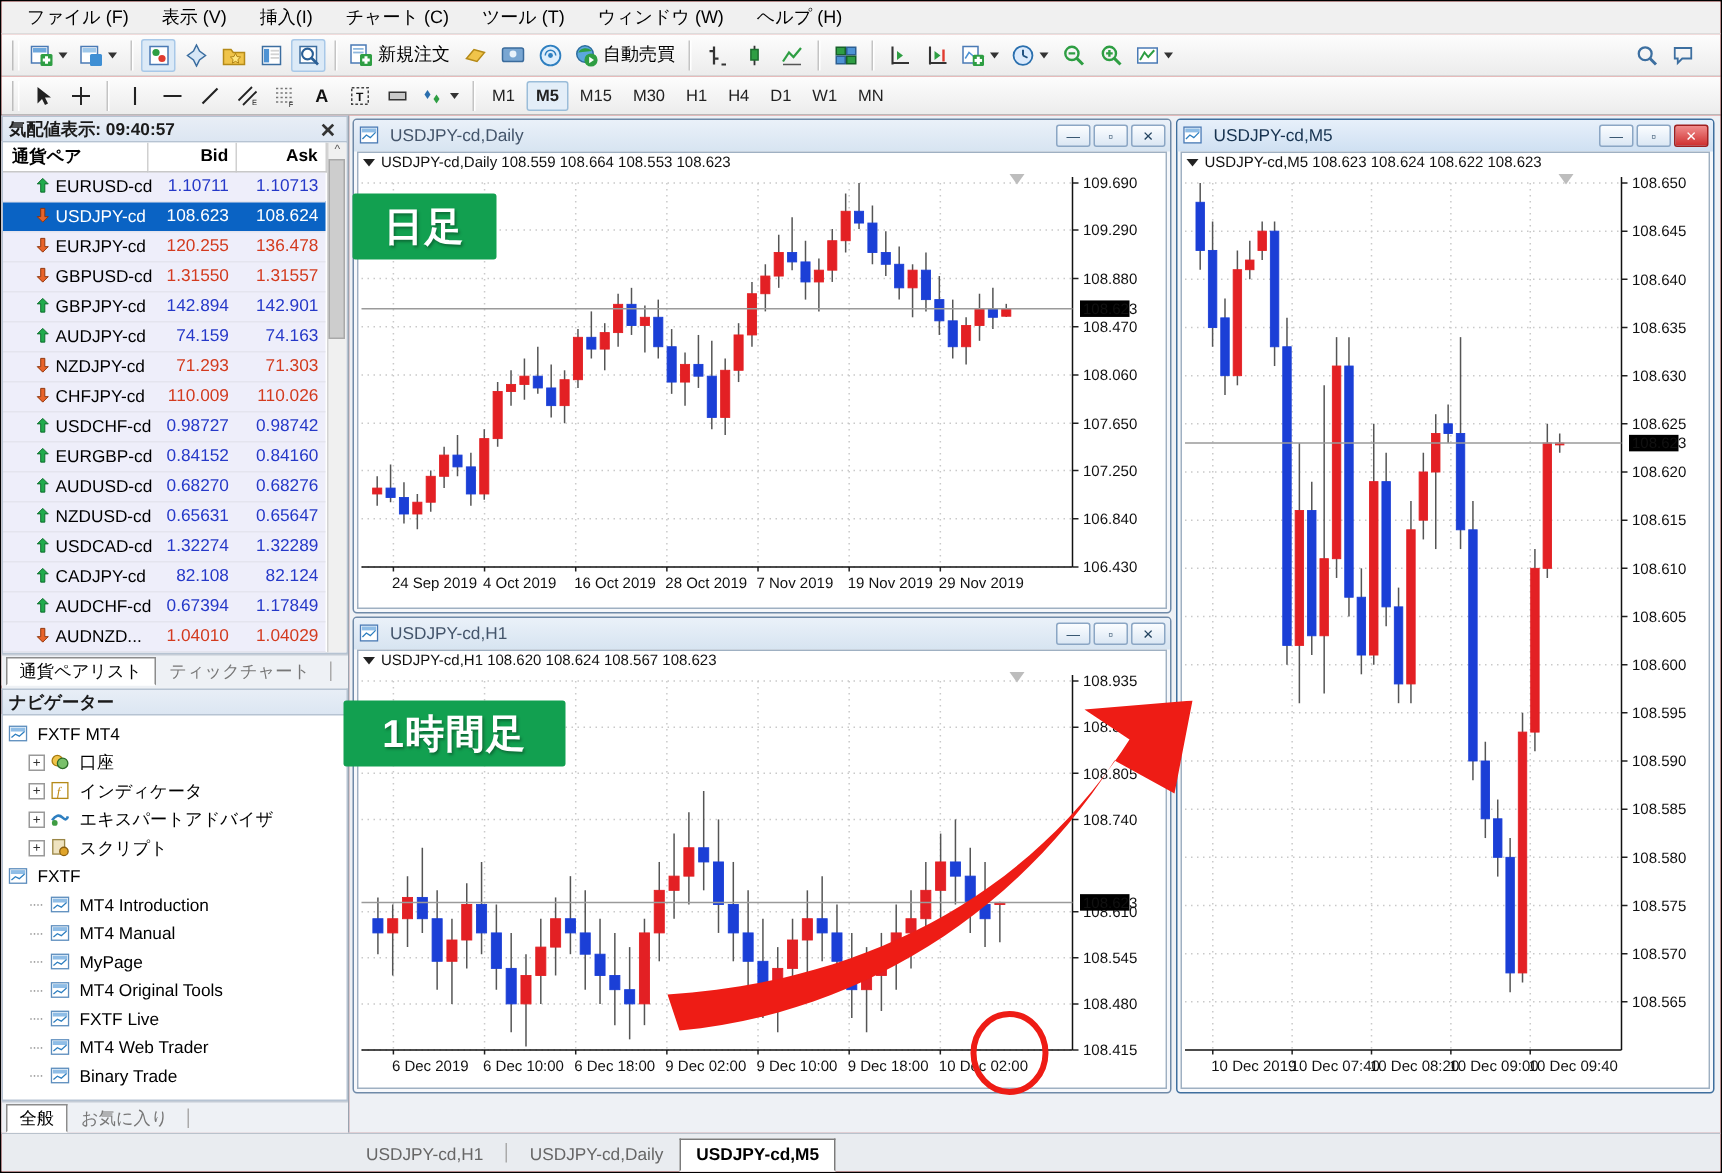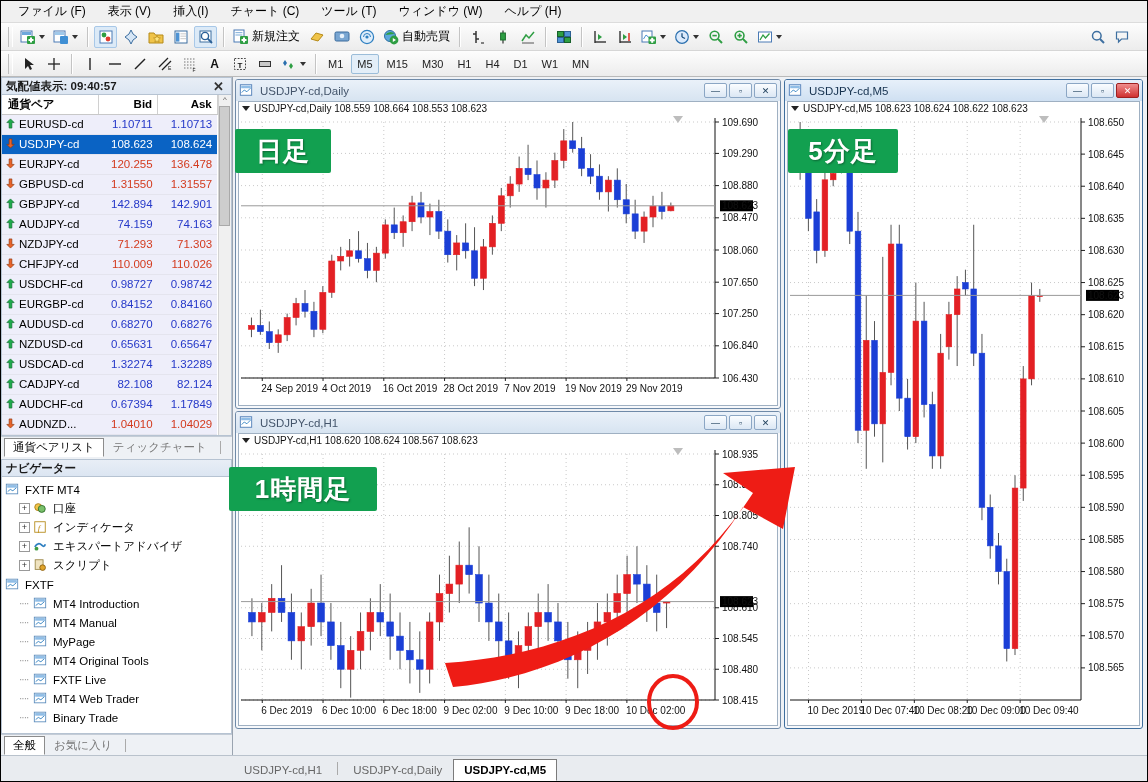--- a/index.html
+++ b/index.html
@@ -55,21 +55,21 @@
     height:26px; background:linear-gradient(#fdfdfd,#ececec);
     border-bottom:1px solid #b9b9b9;
     display:flex; align-items:center; padding:0 4px;
     flex:0 0 26px;
   }
   .tf {
     height:20px; padding:0 5px; display:flex; align-items:center; justify-content:center;
     font-size:11px; color:#222; border:1px solid transparent; border-radius:2px; margin:0 1px;
     min-width:26px;
   }
-  .tf.sel { border:1px solid #9bbdd9; background:#e3eef8; }
+  .tf.sel { border:1px solid #9bbdd9; background:#e3eef8;font-weight:bold; }
 
   
   .body { flex:1 1 auto; display:flex; min-height:0; position:relative;justify-content:flex-end; }
 
   
   .leftdock {
     width:232px; flex:0 0 232px; background:#eef1f5;
     display:flex; flex-direction:column; border-right:1px solid #9aa4b0;
   }
   .panel-title {
@@ -82,21 +82,21 @@
   .mw-wrap { height:380px; position:relative; display:flex; flex-direction:column; }
   .mw-table-box { flex:1; overflow:hidden; background:#fff; border:1px solid #b6c3d2; display:flex; }
   table.mw { border-collapse:collapse; width:100%; font-size:11.5px; table-layout:fixed;}
   table.mw th {
     background:#fff; border-right:1px solid #d0d0d0; border-bottom:1px solid #c8c8c8;
     font-weight:bold; font-size:11.5px; height:19px; color:#000;
   }
   table.mw th.c1 { text-align:left; padding-left:6px; width:96px;}
   table.mw th.c2, table.mw th.c3 { text-align:right; padding-right:5px; }
   table.mw td { height:19px; font-size:11.5px; border-bottom:1px solid #e4e4ee; }
-  table.mw td.sym { padding-left:3px; color:#000; white-space:nowrap; }
+  table.mw td.sym { padding-left:21px; color:#000; white-space:nowrap; }
   table.mw td.num { text-align:right; padding-right:5px; }
   tr.mwrow { background:#eeeefa; }
   tr.mwrow.sel td { background:#0a63c4; color:#fff !important; }
   .arrow-up, .arrow-dn {
     display:inline-block; width:11px; height:11px; margin-right:3px; vertical-align:-1px;
   }
   .mw-scroll {
     width:14px; background:#f0f0f0; border-left:1px solid #d3d3d3;
     display:flex; flex-direction:column; align-items:center; font-size:8px; color:#555;
   }
@@ -1374,21 +1374,20 @@
       <svg class="overlay-arrow" style="left:190px; top:390px; width:400px; height:230px;" viewBox="0 0 400 230">
         <path d="M30 220 C 140 210, 250 150, 320 40 L 360 62 L 372 0 L 300 6 L 330 26
                  C 262 132, 150 188, 22 196 Z" fill="#ee1c15"></path>
       </svg>
       <svg class="overlay-arrow" style="left:405px; top:590px; width:70px; height:70px;" viewBox="0 0 70 70">
         <ellipse cx="35" cy="35" rx="24" ry="26" fill="none" stroke="#ee1c15" stroke-width="4"></ellipse>
       </svg>
 
       <div class="callout" style="left:2px; top:52px; width:96px; height:44px; font-size:26px;">日足</div>
       <div class="callout" style="left:-4px; top:390px; width:148px; height:44px; font-size:26px;">1時間足</div>
-      <div class="callout" style="left:555px; top:52px; width:110px; height:44px; font-size:26px;">5分足</div>
     </div>
   </div>
 
   <div class="bottomtabs">
     <div style="width:220px;"></div>
     <div class="bt">USDJPY-cd,H1</div>
     <div class="bsep"></div>
     <div class="bt">USDJPY-cd,Daily</div>
     <div class="bt act">USDJPY-cd,M5</div>
   </div>

